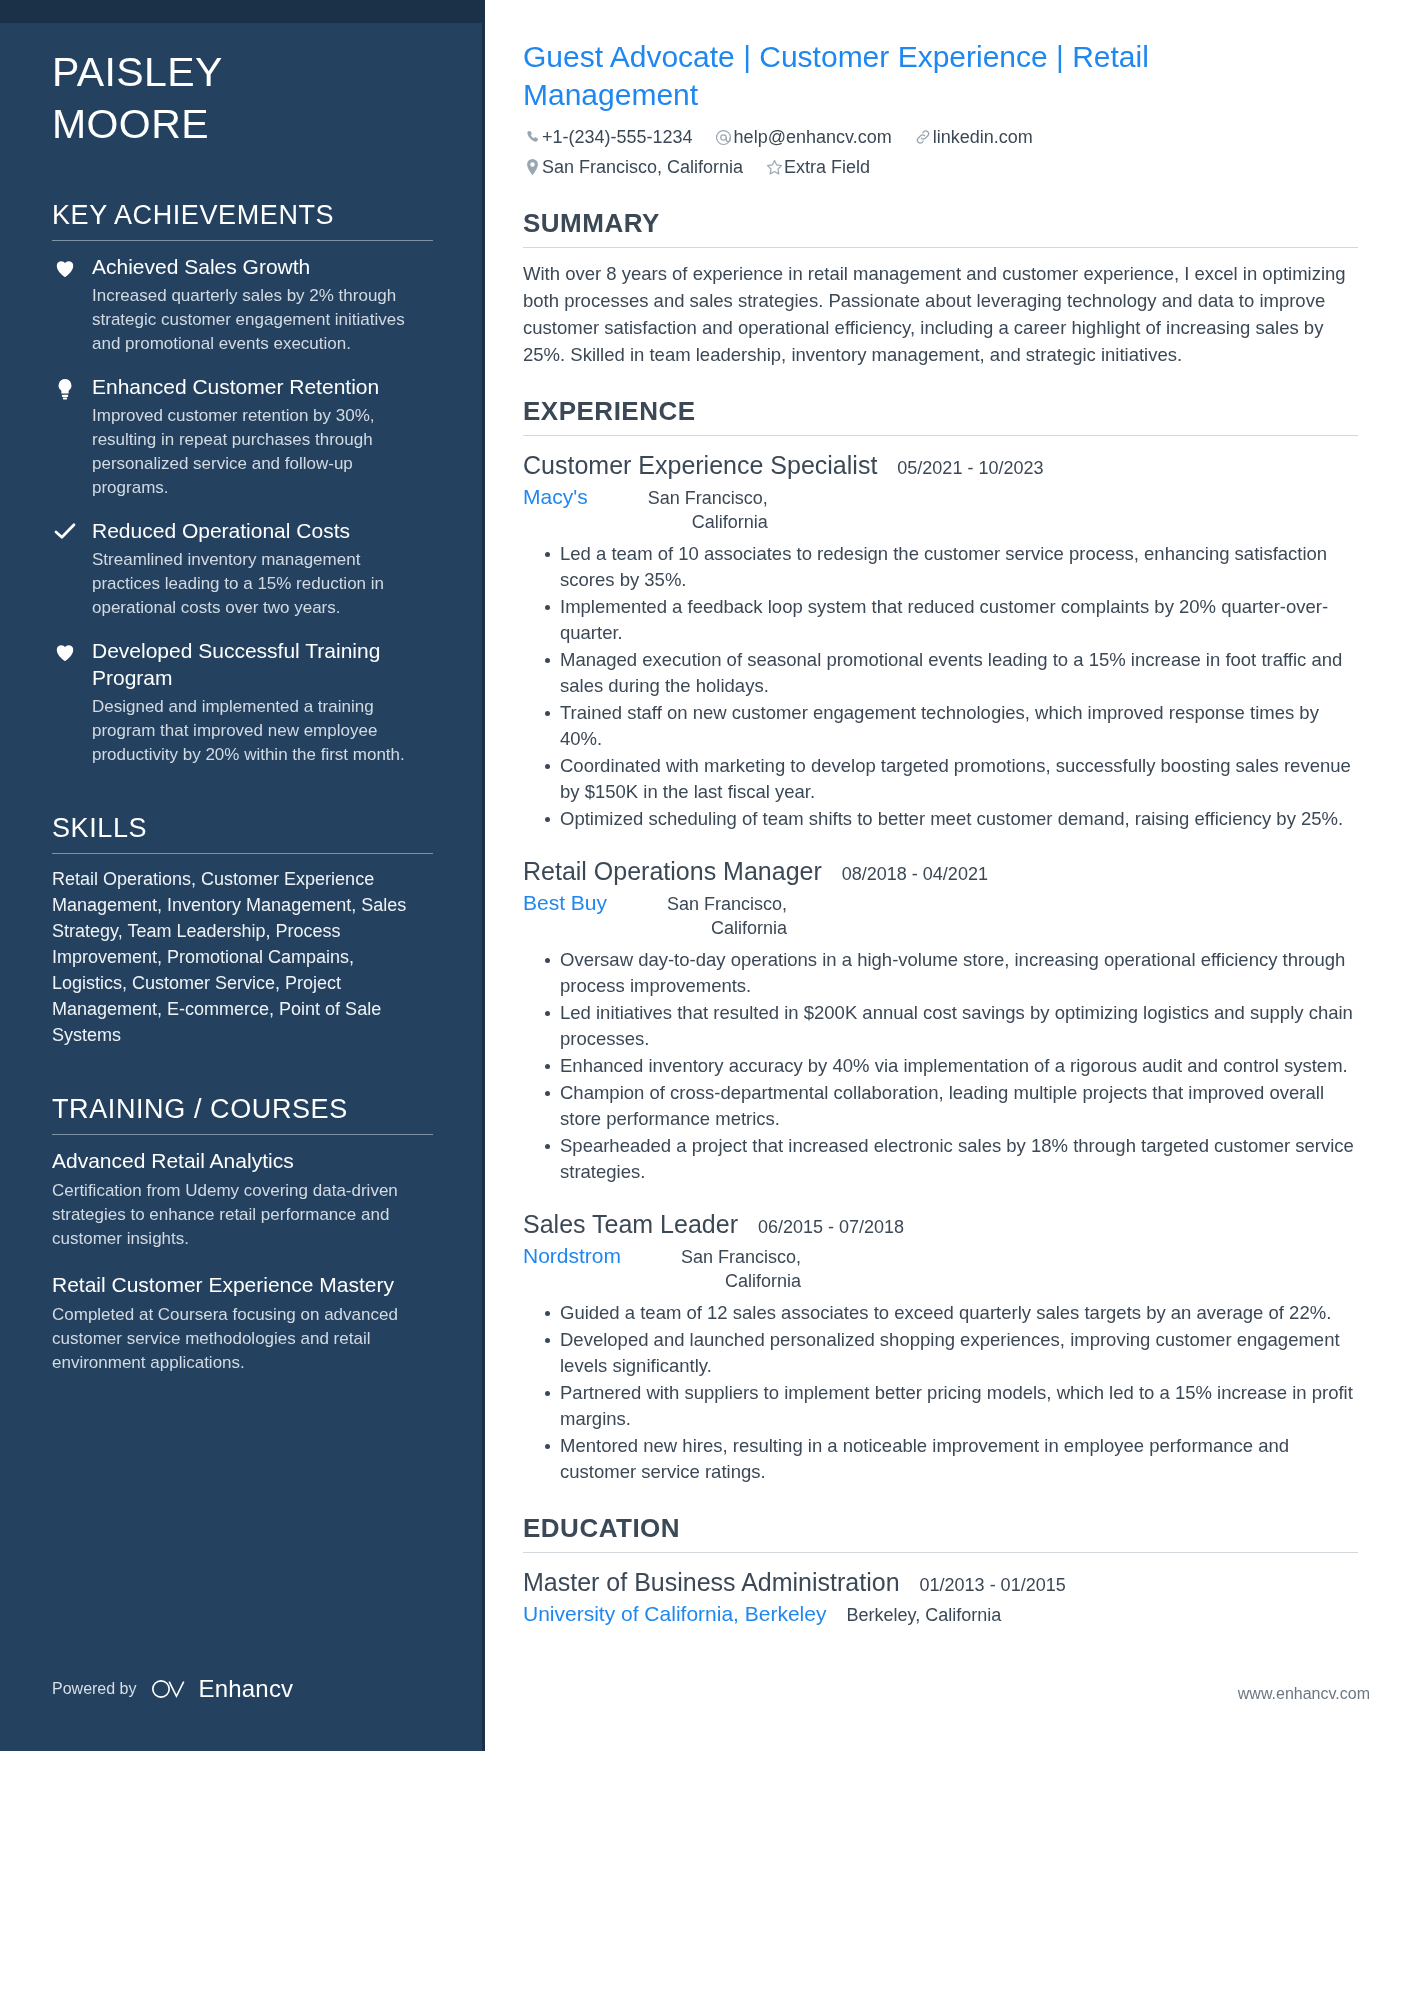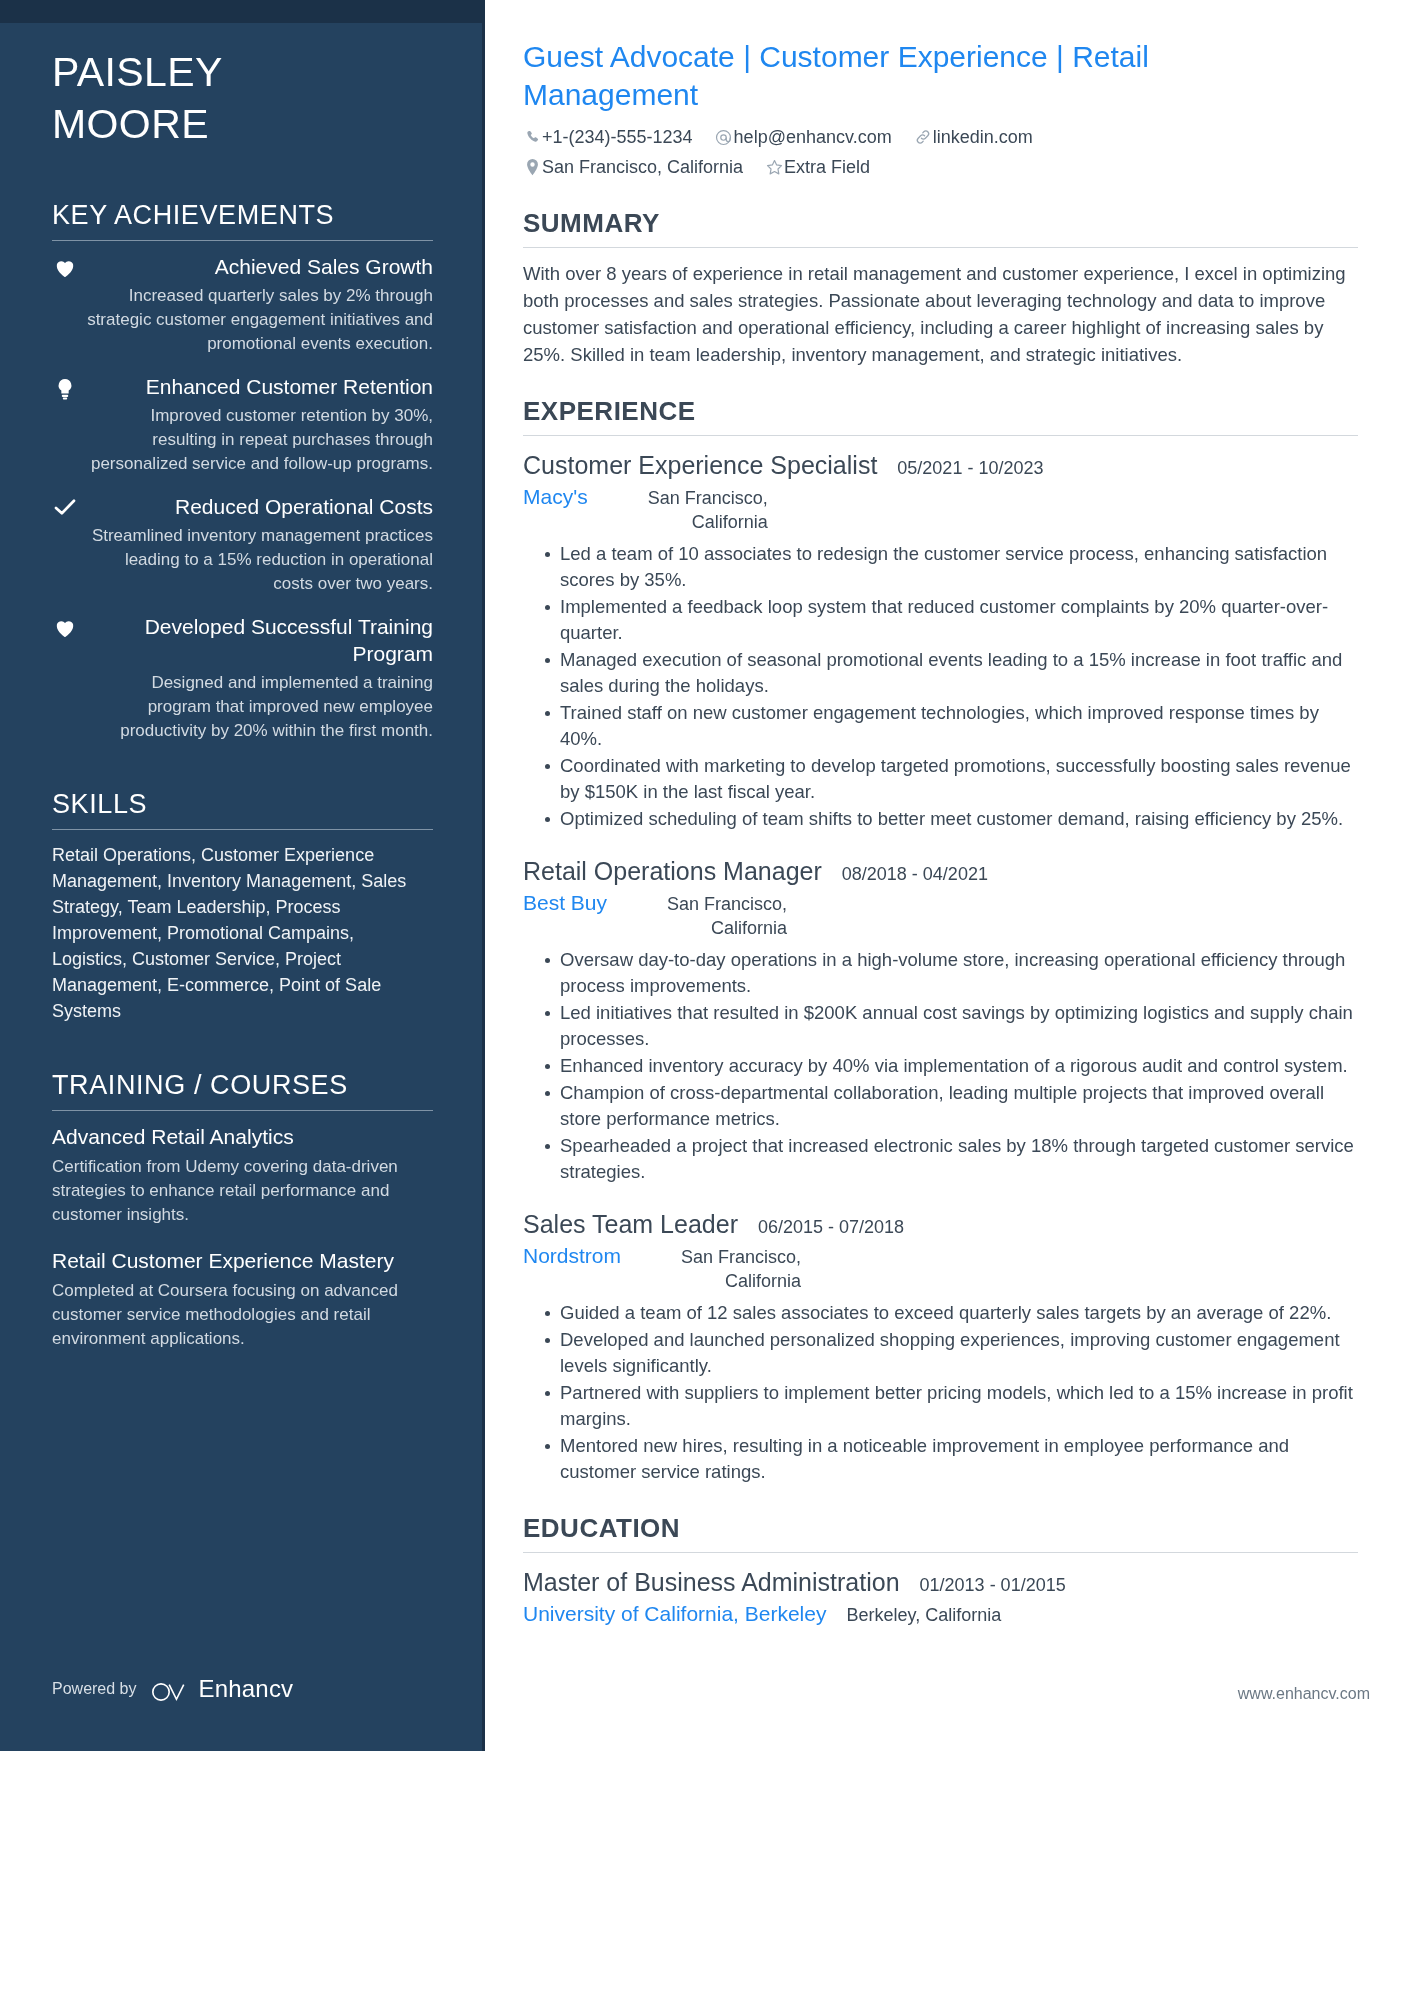--- a/index.html
+++ b/index.html
@@ -66,23 +66,22 @@
   }
   .side-rule {
     height: 1px;
     background: #7f93a6;
     margin-bottom: 12px;
   }
 
   
   .ach {
     display: flex;
-    gap: 8px;
+    gap: 14px;
     margin-bottom: 17px;
-    text-align: right;
   }
   .ach-icon {
     flex: 0 0 26px;
     width: 26px;
     padding-top: 5px;
     display: flex;
     justify-content: center;
     color: #ffffff;
   }
   .ach-icon svg { display: block; }
@@ -125,21 +124,21 @@
     display: flex;
     align-items: center;
     gap: 14px;
   }
   .powered-by {
     font-size: 16px;
     color: #d8dfe6;
   }
   .enhancv-logo {
     display: flex;
-    align-items: flex-end;
+    align-items: center;
     gap: 8px;
   }
   .enhancv-word {
     font-size: 24px;
     color: #ffffff;
     letter-spacing: 0.2px;
   }
 
   
   .main {

